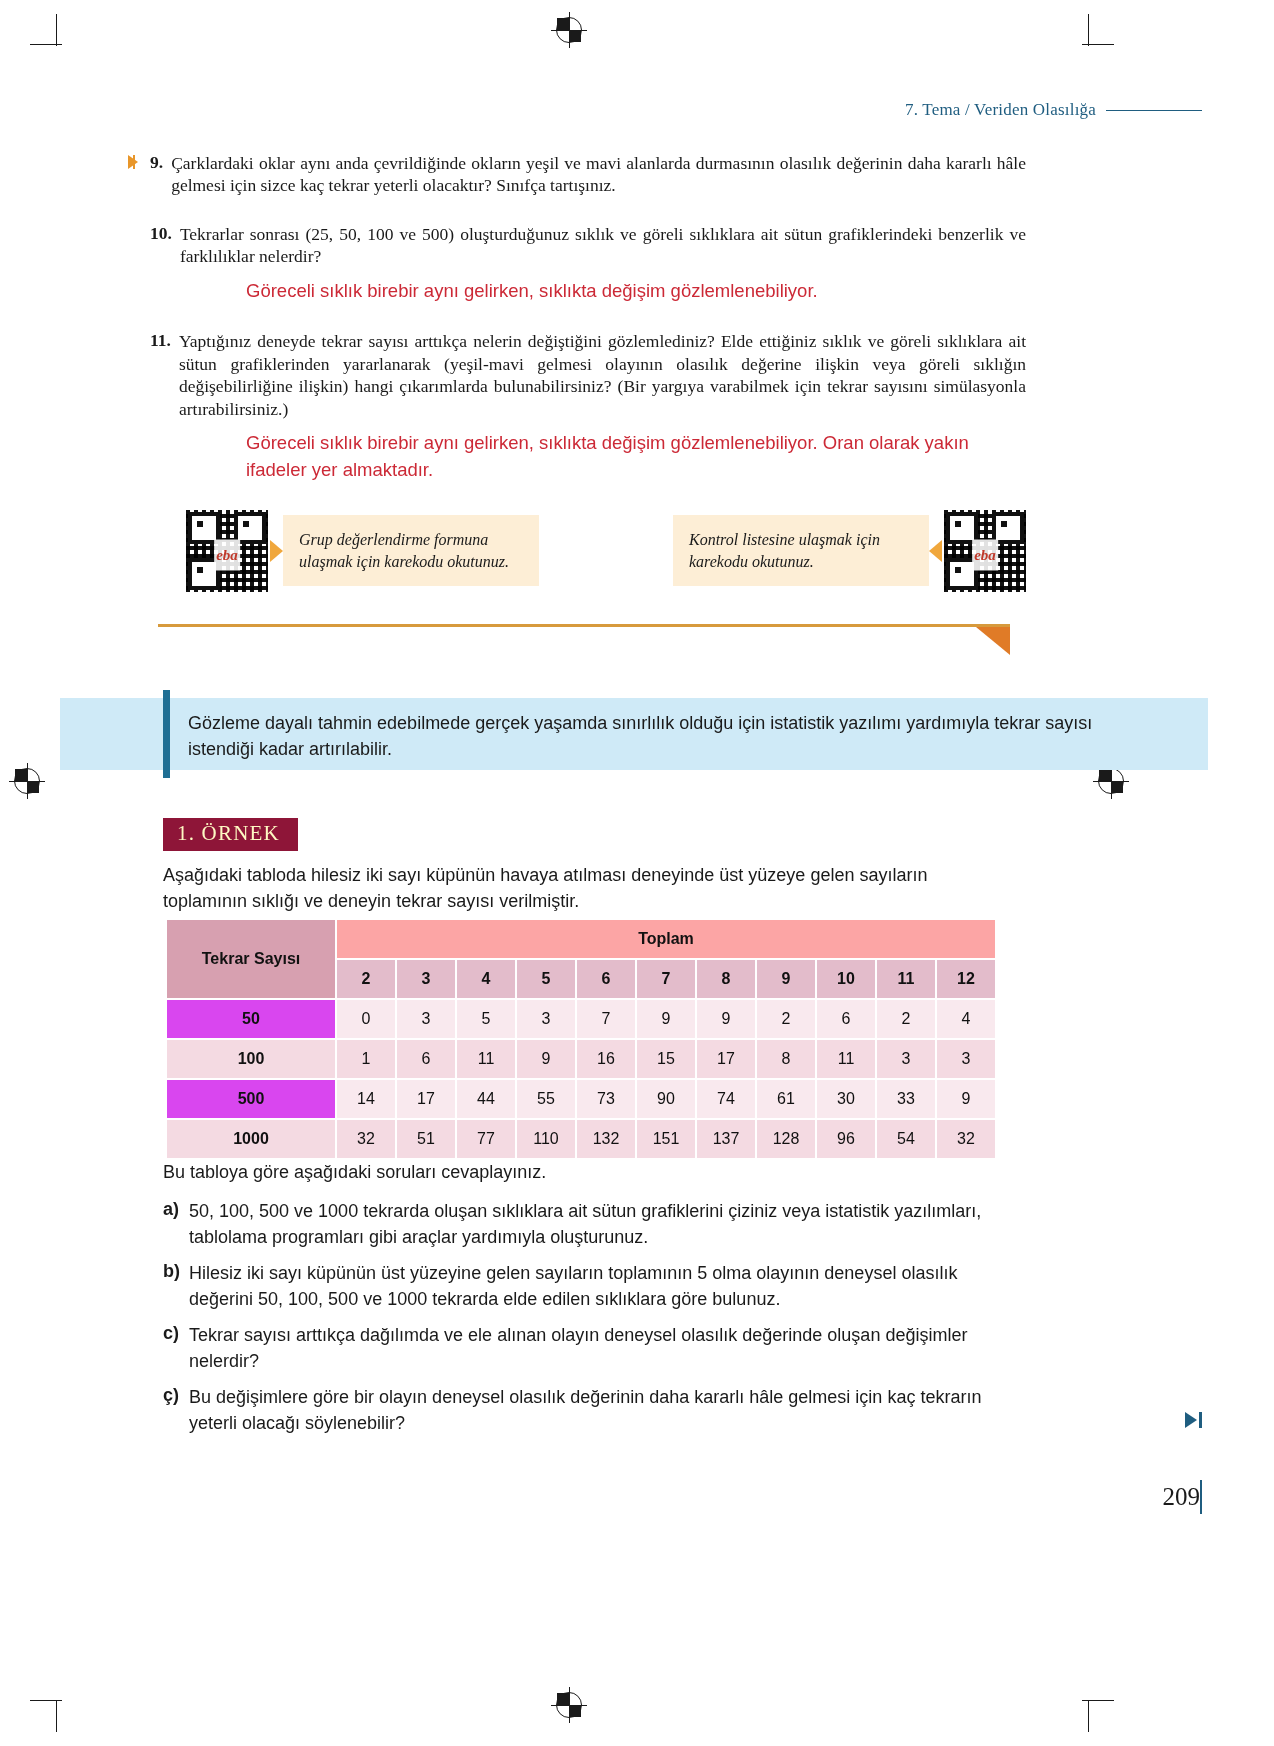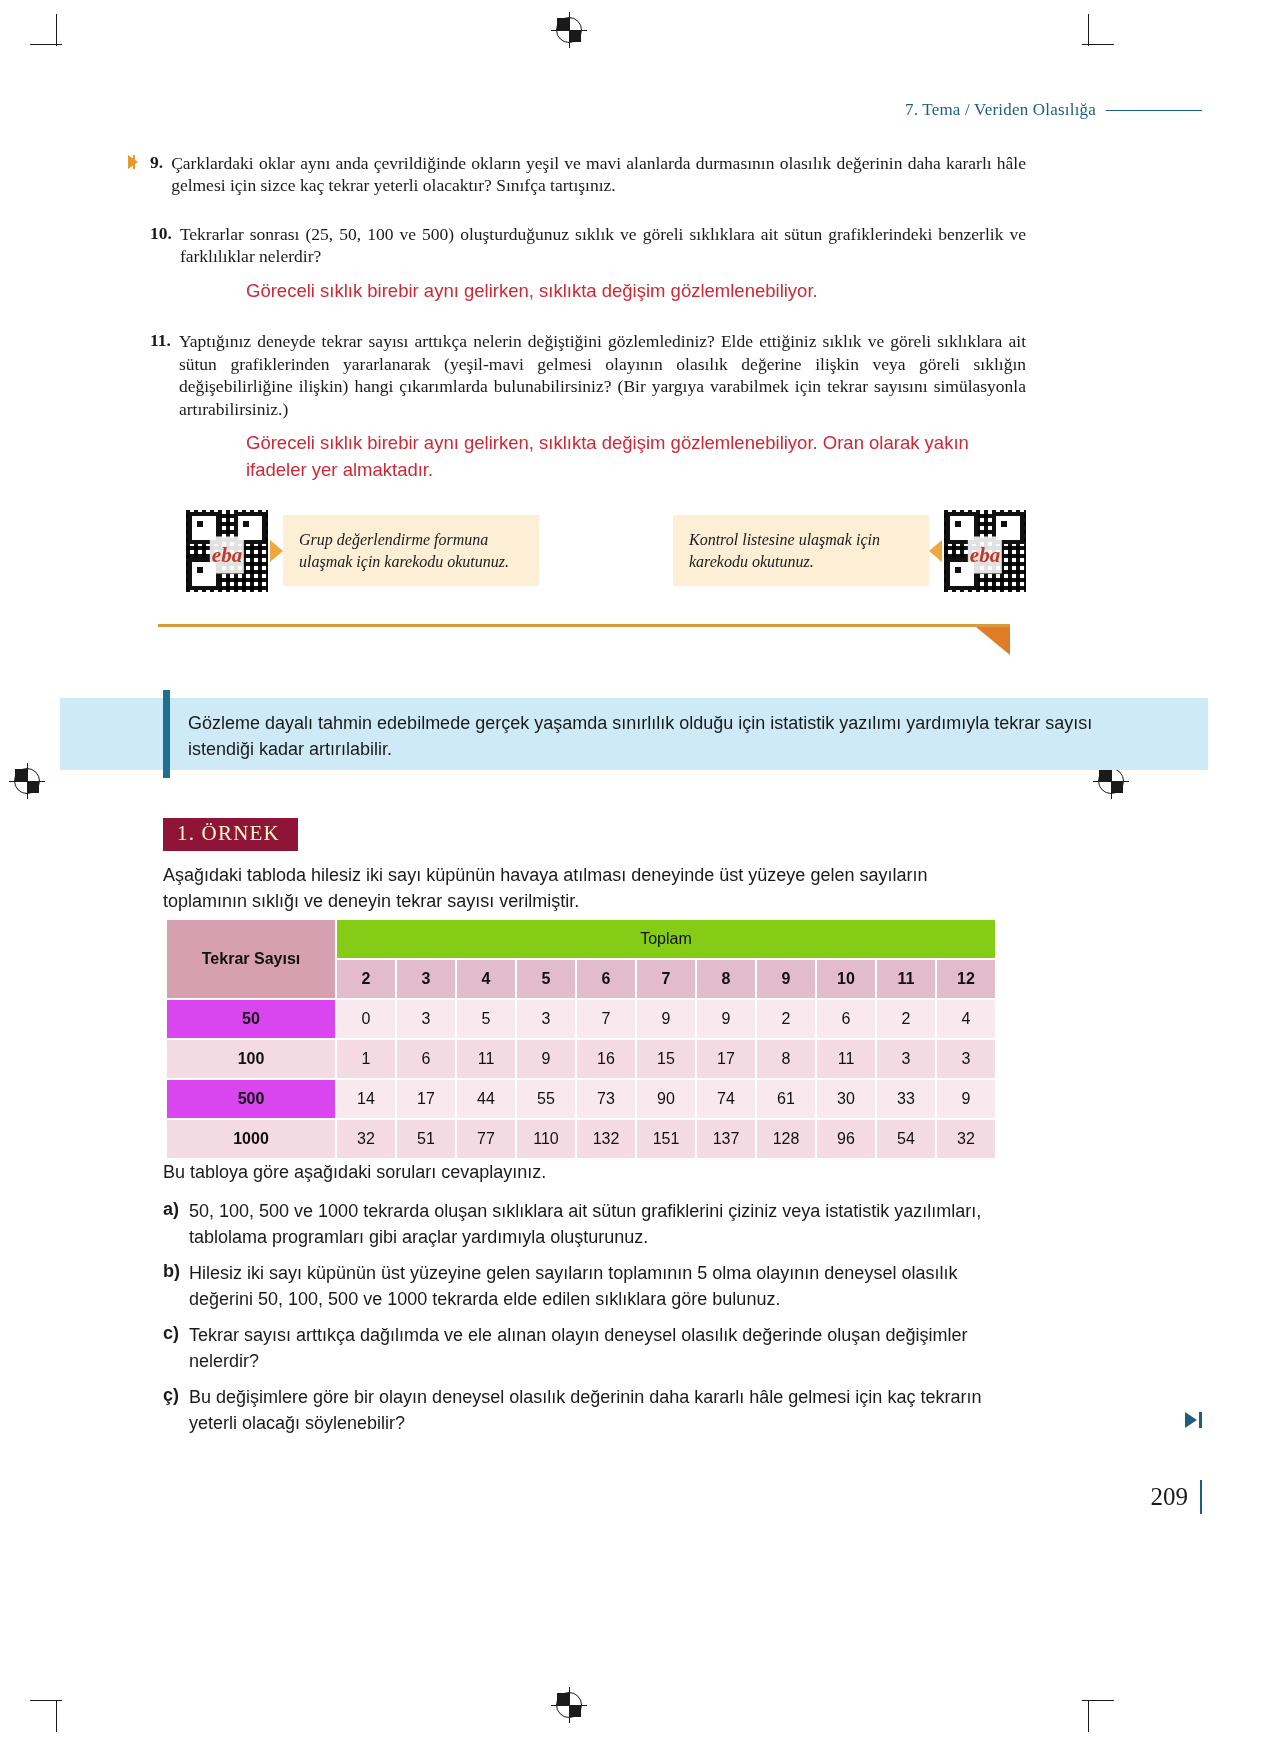--- a/index.html
+++ b/index.html
@@ -163,21 +163,21 @@
   .qr-code .f-tl { left: 2px; top: 2px; }
   .qr-code .f-tr { right: 2px; top: 2px; }
   .qr-code .f-bl { left: 2px; bottom: 2px; }
   .qr-code .ebalogo {
     position: absolute;
     left: 50%; top: 56%;
     transform: translate(-50%, -50%);
     font-family: "Liberation Serif", serif;
     font-style: italic;
     font-weight: bold;
-    font-size: 21px;
+    font-size: 15px;
     color: #c0392b;
     background: rgba(255,255,255,.88);
     padding: 8px 2px;
     line-height: 1;
   }
 
   .qr-arrow {
     width: 0; height: 0;
     border-top: 11px solid transparent;
     border-bottom: 11px solid transparent;
@@ -293,22 +293,22 @@
     height: 38px;
     color: #111;
   }
   th.hdr-left {
     background: #d7a0b0;
     font-weight: bold;
     font-size: 16.5px;
     width: 168px;
   }
   th.hdr-top {
-    background: #84cc16;
-    font-weight: normal;
+    background: #fca5a5;
+    font-weight: bold;
     font-size: 17px;
     height: 36px;
   }
   th.hdr-col {
     background: #e3bccb;
     font-weight: bold;
     font-size: 16.5px;
   }
   td.rowlabel {
     background: #d946ef;
@@ -364,21 +364,20 @@
   .next-marker .bar2 {
     width: 3px; height: 16px; background: #1f5d80; margin-left: 2px;
   }
 
   .folio {
     position: absolute;
     right: 72px;
     bottom: 232px;
     display: flex;
     align-items: center;
-    gap: 12px;
   }
   .folio .num {
     font-family: "Liberation Serif", serif;
     font-size: 25px;
     color: #1a1a1a;
   }
   .folio .vr {
     width: 2px; height: 34px; background: #1f5d80;
   }
 </style>

